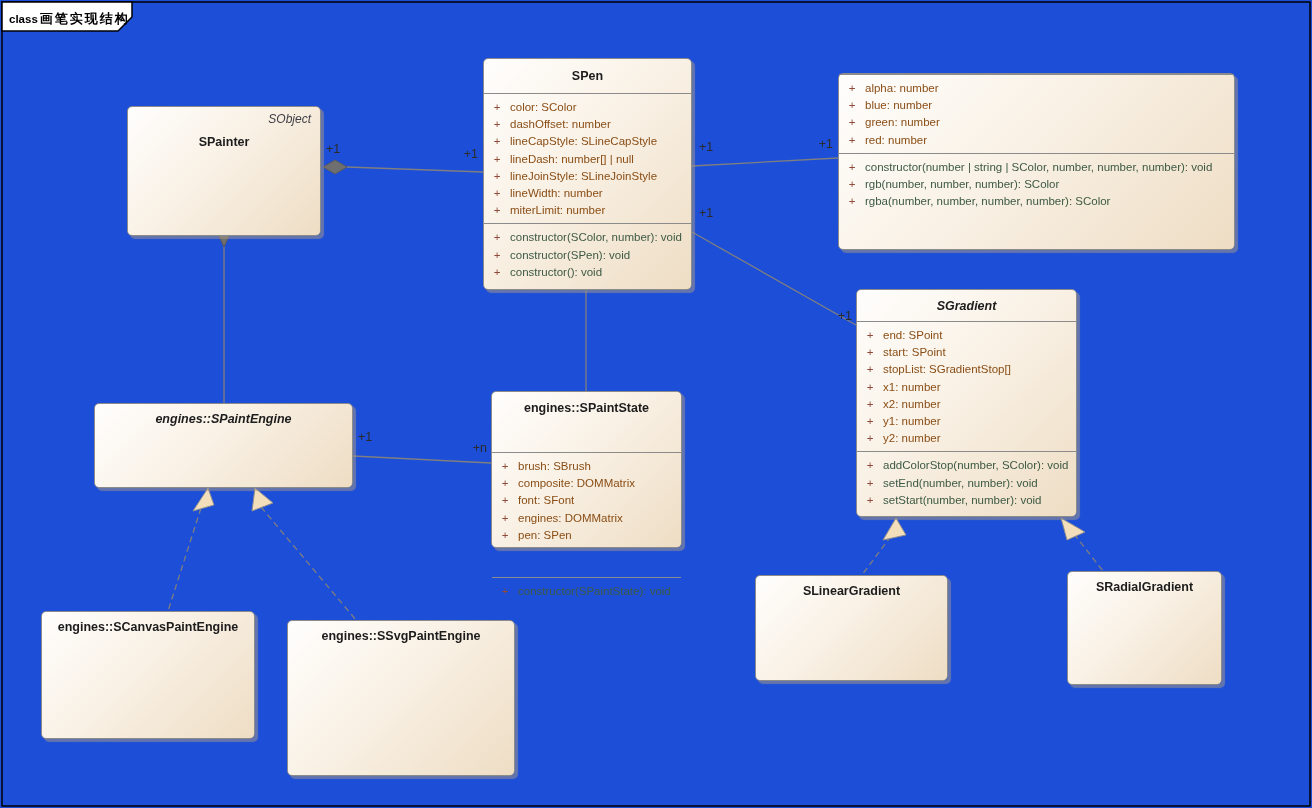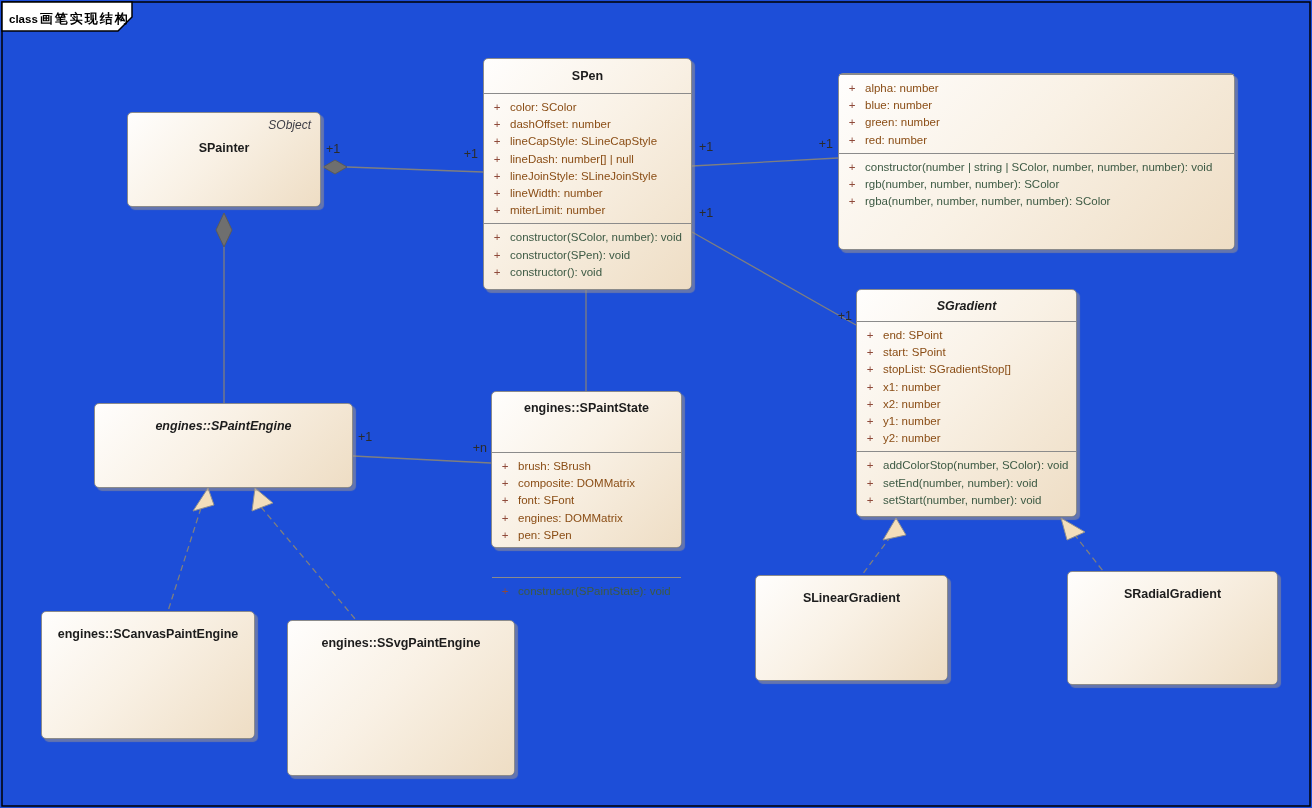--- a/index.html
+++ b/index.html
@@ -17,21 +17,21 @@
   }
   .stereotype{
     text-align:right;font-style:italic;font-size:12px;color:#3d3d46;
     padding:5px 9px 0 0;flex:none;
   }
   .class-title{
     font-weight:bold;font-size:12.5px;color:#1c1c1c;text-align:center;flex:none;
   }
   .class-title.italic{font-style:italic;text-align:center;}
   .class-title.with-sections{display:flex;align-items:center;justify-content:center;}
-  .class-title.plain{padding-top:15px;}
+  .class-title.plain{padding-top:8px;}
   .class-title.after-stereo{padding-top:9px;}
   .member-section{border-top:1px solid #8b8b8b;padding:5px 0 4px 0;flex:none;}
   .member-row{display:flex;line-height:17.2px;font-size:11.5px;white-space:nowrap;}
   .member-plus{width:26px;text-align:center;flex:none;color:#8f4a3a;}
   .attr .member-text{color:#8a4d15;}
   .meth .member-text{color:#3d5a44;}
 </style>
 </head>
 <body>
 
@@ -67,21 +67,21 @@
         <text x="699" y="151" font-size="12.5" fill="#2b2b2b" text-anchor="start" style="font-family:'Liberation Sans',sans-serif;">+1</text>
         <text x="833" y="148" font-size="12.5" fill="#2b2b2b" text-anchor="end" style="font-family:'Liberation Sans',sans-serif;">+1</text>
         <text x="699" y="217" font-size="12.5" fill="#2b2b2b" text-anchor="start" style="font-family:'Liberation Sans',sans-serif;">+1</text>
         <text x="852" y="320" font-size="12.5" fill="#2b2b2b" text-anchor="end" style="font-family:'Liberation Sans',sans-serif;">+1</text>
         <text x="358" y="441" font-size="12.5" fill="#2b2b2b" text-anchor="start" style="font-family:'Liberation Sans',sans-serif;">+1</text>
         <text x="487" y="452" font-size="12.5" fill="#2b2b2b" text-anchor="end" style="font-family:'Liberation Sans',sans-serif;">+n</text>
       </g>
   </svg>
 
   <div id="classes">
-      <div class="class-box" style="left: 127px; top: 112px; width: 194px; height: 95px;">
+      <div class="class-box" style="left: 127px; top: 106px; width: 194px; height: 130px;">
         <div class="stereotype">SObject</div>
         <div class="class-title after-stereo">SPainter</div>
       </div>
       <div class="class-box" style="left: 483px; top: 58px; width: 209px; height: 232px;">
         <div class="class-title with-sections" style="height: 34px;">SPen</div>
         <div class="member-section attr">
           <div class="member-row">
             <div class="member-plus">+</div>
             <div class="member-text">color: SColor</div>
           </div>
@@ -242,18 +242,18 @@
       </div>
       <div class="class-box" style="left: 41px; top: 611px; width: 214px; height: 128px;">
         <div class="class-title plain">engines::SCanvasPaintEngine</div>
       </div>
       <div class="class-box" style="left: 287px; top: 620px; width: 228px; height: 156px;">
         <div class="class-title plain">engines::SSvgPaintEngine</div>
       </div>
       <div class="class-box" style="left: 755px; top: 575px; width: 193px; height: 106px;">
         <div class="class-title plain">SLinearGradient</div>
       </div>
-      <div class="class-box" style="left: 1067px; top: 571px; width: 211px; height: 114px;">
+      <div class="class-box" style="left: 1067px; top: 571px; width: 155px; height: 114px;">
         <div class="class-title plain">SRadialGradient</div>
       </div>
     </div>
 
 </div>
 
 </body></html>

